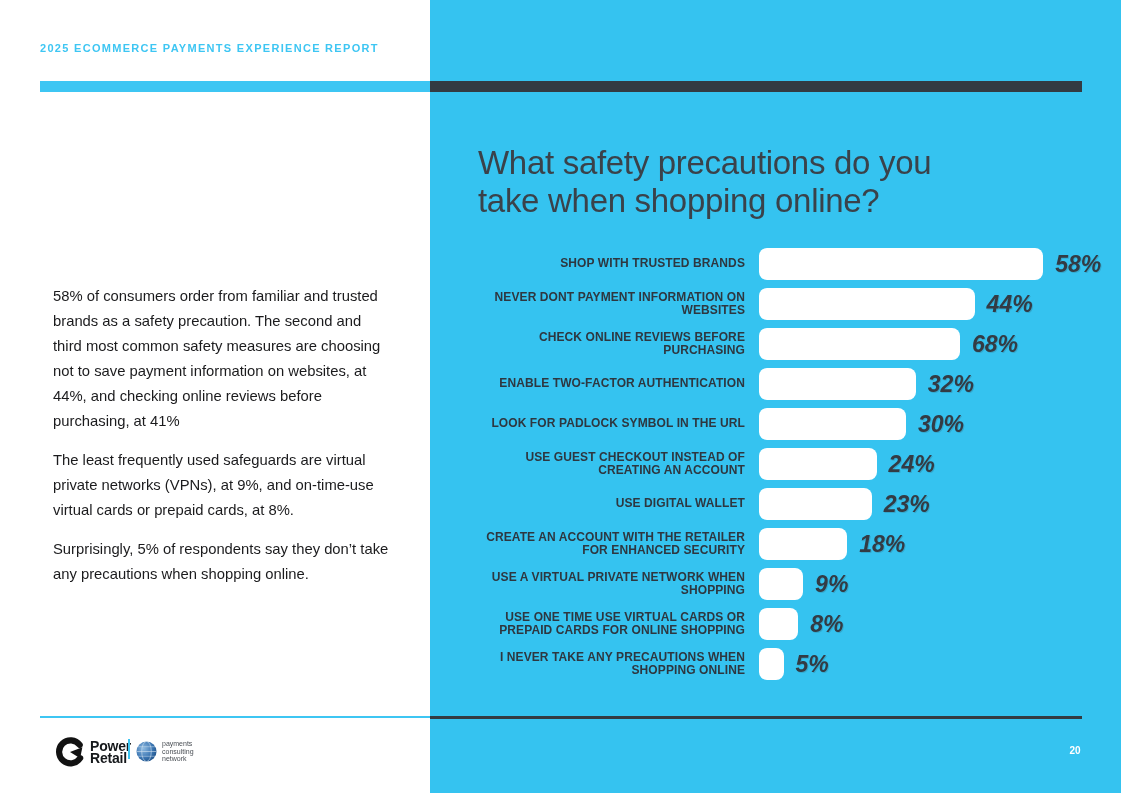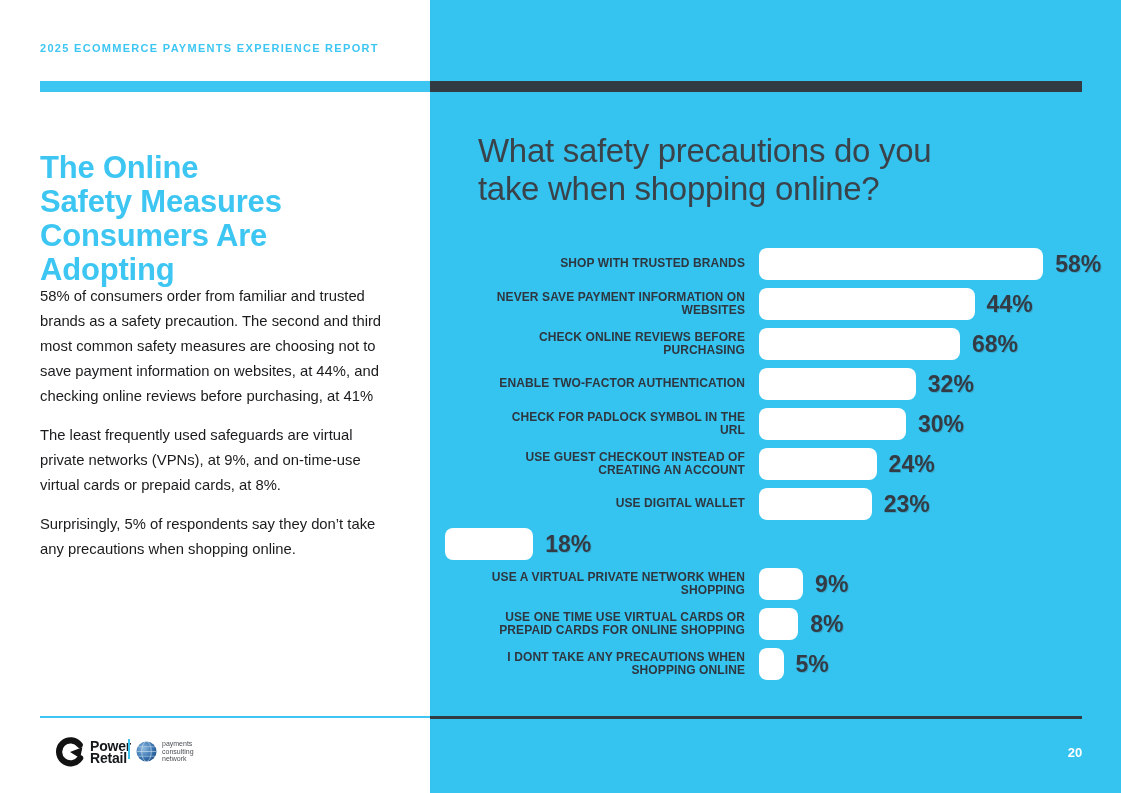--- a/index.html
+++ b/index.html
@@ -13,144 +13,139 @@
   
   .stripe-cyan{position:absolute;left:40px;top:81px;width:390px;height:11px;background:#3EC6F3;}
   .stripe-dark{position:absolute;left:430px;top:81px;width:652px;height:11px;background:#333B42;}
   
   .left-title{position:absolute;left:40px;top:130px;font-size:31px;line-height:34px;
               font-weight:700;color:#3EC6F3;letter-spacing:-0.2px;}
   .left-title span{display:block;}
   
   .copy{position:absolute;left:40px;top:284px;width:354px;font-size:14.8px;line-height:25px;
         color:#1b1b1d;}
-  .copy p{margin:0 0 14px 0;}
+  .copy p{margin:0 0 14px 13px;}
   
-  .chart-title{position:absolute;left:478px;top:132px;font-size:33px;line-height:38px;
+  .chart-title{position:absolute;left:478px;top:144px;font-size:33px;line-height:38px;
                color:#3A424A;font-weight:400;white-space:pre-line;letter-spacing:-0.3px;}
   .rows{position:absolute;left:445px;top:244px;}
   .row{height:40px;display:flex;align-items:center;}
   .row-label{width:260px;margin-right:14px;text-align:right;font-size:12px;line-height:13.5px;
              font-weight:700;color:#2E3740;white-space:pre-line;letter-spacing:0.1px;margin-left:40px;}
   .bar{height:32px;background:#ffffff;border-radius:8px;flex:0 0 auto;}
   .val{margin-left:12px;font-size:23px;font-weight:700;color:#333B44;
-       text-shadow:1px 1px 0 rgba(42,50,60,0.18);}
+       text-shadow:1px 1px 0 rgba(42,50,60,0.18);font-style:italic;}
   
   .foot-line-cyan{position:absolute;left:40px;top:716px;width:390px;height:2px;background:#3EC6F3;}
   .foot-line-dark{position:absolute;left:430px;top:716px;width:652px;height:3px;background:#333B42;}
   .brand-pr{position:absolute;left:55px;top:737px;display:flex;align-items:center;}
   .pr-mark{width:30px;height:30px;}
   .pr-word{margin-left:5px;font-size:14px;line-height:12.5px;font-weight:700;color:#15181b;
            letter-spacing:-0.2px;}
   .brand-divider{position:absolute;left:128px;top:739px;width:2px;height:20px;background:#3EC6F3;}
   .brand-pcn{position:absolute;left:136px;top:740px;display:flex;align-items:center;}
   .pcn-globe{width:21px;height:21px;}
   .pcn-text{margin-left:5px;font-size:7px;line-height:7.5px;color:#4a4f55;}
   .pcn-text span{display:block;}
   .page-num{position:absolute;left:1060px;top:745px;width:30px;text-align:center;
-            font-size:13px;font-weight:700;color:#ffffff;}
+            font-size:10px;font-weight:700;color:#ffffff;}
 </style>
 </head>
 <body>
 
 <div class="page">
 
   <div class="panel"></div>
 
   <div class="eyebrow">2025 ECOMMERCE PAYMENTS EXPERIENCE REPORT</div>
 
   <div class="stripe-cyan"></div>
   <div class="stripe-dark"></div>
 
-  <h1 class="left-title">
-
-  <span>The Online</span>
-      <span>Safety Measures</span>
-      <span>Consumers Are</span>
-      <span>Adopting</span>
-    </h1>
 
   <div class="copy">
 
   <p>58% of consumers order from familiar and trusted brands as a safety precaution. The second and third most common safety measures are choosing not to save payment information on websites, at 44%, and checking online reviews before purchasing, at 41%</p>
       <p>The least frequently used safeguards are virtual private networks (VPNs), at 9%, and on-time-use virtual cards or prepaid cards, at 8%.</p>
       <p>Surprisingly, 5% of respondents say they don’t take any precautions when shopping online.</p>
     </div>
 
   <div class="chart-title">What safety precautions do you
 take when shopping online?</div>
 
   <div class="rows" id="chart-rows">
 
       <div class="row">
         <div class="row-label">SHOP WITH TRUSTED BRANDS</div>
         <div class="bar" style="width: 284.2px; background: rgb(255, 255, 255);"></div>
         <div class="val">58%</div>
       </div>
 
       <div class="row">
-        <div class="row-label">NEVER SAVE PAYMENT INFORMATION ON
+        <div class="row-label">NEVER DONT PAYMENT INFORMATION ON
 WEBSITES</div>
         <div class="bar" style="width: 215.6px; background: rgb(255, 255, 255);"></div>
         <div class="val">44%</div>
       </div>
 
       <div class="row">
         <div class="row-label">CHECK ONLINE REVIEWS BEFORE
 PURCHASING</div>
         <div class="bar" style="width: 200.9px; background: rgb(255, 255, 255);"></div>
         <div class="val">68%</div>
       </div>
 
       <div class="row">
         <div class="row-label">ENABLE TWO-FACTOR AUTHENTICATION</div>
         <div class="bar" style="width: 156.8px; background: rgb(255, 255, 255);"></div>
         <div class="val">32%</div>
       </div>
 
       <div class="row">
-        <div class="row-label">CHECK FOR PADLOCK SYMBOL IN THE URL</div>
+        <div class="row-label">LOOK FOR PADLOCK SYMBOL IN THE URL</div>
         <div class="bar" style="width: 147px; background: rgb(255, 255, 255);"></div>
         <div class="val">30%</div>
       </div>
 
       <div class="row">
         <div class="row-label">USE GUEST CHECKOUT INSTEAD OF
 CREATING AN ACCOUNT</div>
         <div class="bar" style="width: 117.6px; background: rgb(255, 255, 255);"></div>
         <div class="val">24%</div>
       </div>
 
       <div class="row">
         <div class="row-label">USE DIGITAL WALLET</div>
         <div class="bar" style="width: 112.7px; background: rgb(255, 255, 255);"></div>
         <div class="val">23%</div>
       </div>
 
       <div class="row">
+        <div class="row-label">CREATE AN ACCOUNT WITH THE RETAILER
+FOR ENHANCED SECURITY</div>
         <div class="bar" style="width: 88.2px; background: rgb(255, 255, 255);"></div>
         <div class="val">18%</div>
       </div>
 
       <div class="row">
         <div class="row-label">USE A VIRTUAL PRIVATE NETWORK WHEN
 SHOPPING</div>
         <div class="bar" style="width: 44.1px; background: rgb(255, 255, 255);"></div>
         <div class="val">9%</div>
       </div>
 
       <div class="row">
         <div class="row-label">USE ONE TIME USE VIRTUAL CARDS OR
 PREPAID CARDS FOR ONLINE SHOPPING</div>
         <div class="bar" style="width: 39.2px; background: rgb(255, 255, 255);"></div>
         <div class="val">8%</div>
       </div>
 
       <div class="row">
-        <div class="row-label">I DONT TAKE ANY PRECAUTIONS WHEN
+        <div class="row-label">I NEVER TAKE ANY PRECAUTIONS WHEN
 SHOPPING ONLINE</div>
         <div class="bar" style="width: 24.5px; background: rgb(255, 255, 255);"></div>
         <div class="val">5%</div>
       </div>
     </div>
 
   <div class="foot-line-cyan"></div>
   <div class="foot-line-dark"></div>
 
   <div class="brand-pr">

